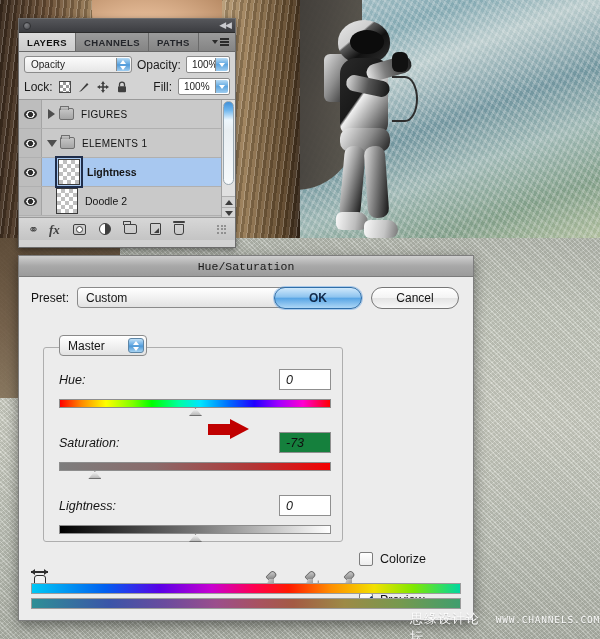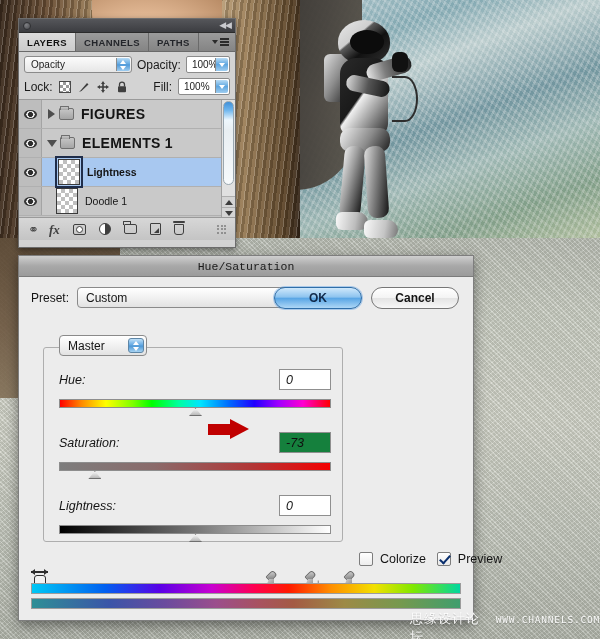--- a/index.html
+++ b/index.html
@@ -224,21 +224,21 @@
   .thumb {
     width: 22px; height: 26px; margin: 0 7px 0 14px; border: 1px solid #3a3a3a;
     background-image:
       linear-gradient(45deg,#bfbfbf 25%,transparent 25%,transparent 75%,#bfbfbf 75%),
       linear-gradient(45deg,#bfbfbf 25%,#fff 25%,#fff 75%,#bfbfbf 75%);
     background-size: 8px 8px; background-position: 0 0, 4px 4px;
   }
   .thumb.active-thumb { outline: 2px solid #1f2d4a; outline-offset: 1px; margin-left: 16px; }
   .layer-name { font-size: 10.5px; color: #141414; }
   .layer-name.bold { font-weight: bold; }
-  .layer-name.grp { font-weight: bold; font-size: 14px; letter-spacing: .3px; }
+  .layer-name.grp { font-weight: normal; font-size: 10px; letter-spacing: .3px; }
 
   .vscroll {
     position: absolute; right: 0; top: 0; width: 14px; height: 118px;
     background: linear-gradient(90deg,#c6c6c6,#dcdcdc);
     border-left: 1px solid #a0a0a0;
   }
   .vscroll .track { position: absolute; inset: 0 0 22px 0; background: #e0e0e0; }
   .vscroll .thumbbar {
     position: absolute; left: 1px; right: 1px; top: 1px; height: 84px; border-radius: 7px;
     background: linear-gradient(180deg,#3f8fd8 0%,#6fb6ee 10%,#eef7fd 22%,#e8eef2 34%,#f6f9fb 96%);
@@ -317,21 +317,20 @@
   .preset-menu-icon i:nth-child(3) { width: 11px; }
   .preset-menu-icon i:nth-child(4) { width: 6px; }
 
   .btn-col { position: absolute; right: 14px; top: 10px; display: flex; flex-direction: row; gap: 9px; }
   .btn {
     width: 88px; height: 22px; border-radius: 11px; font-size: 12px;
     display: flex; align-items: center; justify-content: center;
     border: 1px solid #767676;
     background: linear-gradient(180deg,#ffffff 0%,#f4f4f4 48%,#e4e4e4 52%,#f7f7f7 100%);
     color: #141414;
-    font-weight: bold;
   }
   .btn.ok {
     border: 1px solid #2f6ea8; color: #10294a;
     background: linear-gradient(180deg,#cfe8fb 0%,#8ec4ef 45%,#5aa6e5 52%,#aed7f6 100%);
     box-shadow: 0 0 0 1px rgba(90,160,230,.45);
     font-weight: bold;
   }
 
   .group-box {
     position: absolute; left: 24px; top: 70px; width: 300px; height: 195px;
@@ -391,21 +390,21 @@
     position: absolute; left: 5px; top: 1px; width: 7px; height: 10px; border-radius: 3px 3px 1px 1px;
     background: linear-gradient(130deg,#cfcfcf,#7a7a7a); border: 1px solid #6a6a6a; transform: rotate(45deg);
   }
   .dropper .tip {
     position: absolute; left: 2px; top: 9px; width: 9px; height: 9px;
     background: linear-gradient(130deg,#d8d8d8,#8a8a8a);
     clip-path: polygon(100% 0, 100% 45%, 0 100%, 45% 0); 
   }
   .dropper .sign { position: absolute; right: -1px; bottom: 1px; font-size: 10px; color: #5d5d5d; line-height: 1; }
 
-  .check-col { position: absolute; left: 358px; top: 530px; display: flex; flex-direction: row; gap: 11px; }
+  .check-col { position: absolute; left: 358px; top: 530px; display: flex; flex-direction: column; gap: 27px; }
   .check-row { display: flex; align-items: center; gap: 7px; }
   .cbox { width: 14px; height: 14px; border: 1px solid #7d7d7d; border-radius: 2px;
           background: linear-gradient(180deg,#ffffff,#ededed); position: relative; }
   .cbox.checked { background: linear-gradient(180deg,#ffffff,#e8e8e8); }
   .cbox.checked::after {
     content: ""; position: absolute; left: 4px; top: 0px; width: 4px; height: 9px;
     border: solid #0a2f6e; border-width: 0 2px 2px 0; transform: rotate(42deg);
   }
   .check-label { font-size: 12.5px; }
 
@@ -560,21 +559,21 @@
         </div>
         <span class="thumb active-thumb"></span>
         <span class="layer-name bold">Lightness</span>
       </div>
 
       <div class="layer-row">
         <div class="eye-cell">
           <span class="eye"></span>
         </div>
         <span class="thumb"></span>
-        <span class="layer-name">Doodle 1</span>
+        <span class="layer-name">Doodle 2</span>
       </div>
 
       <div class="vscroll">
         <div class="track"></div>
         <div class="thumbbar"></div>
         <div class="arrowbox ar-up"></div>
         <div class="arrowbox ar-dn"></div>
       </div>
     </div>
 

